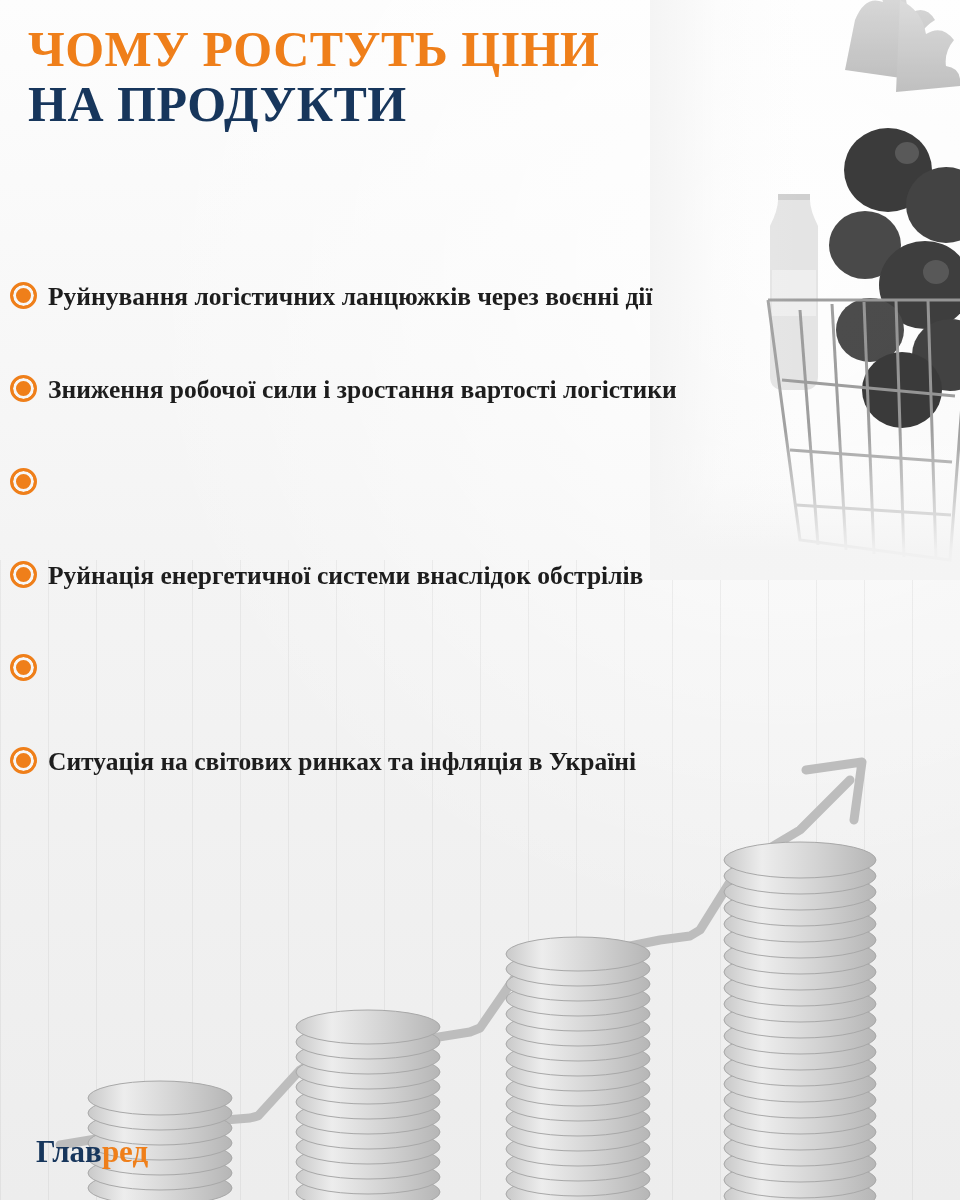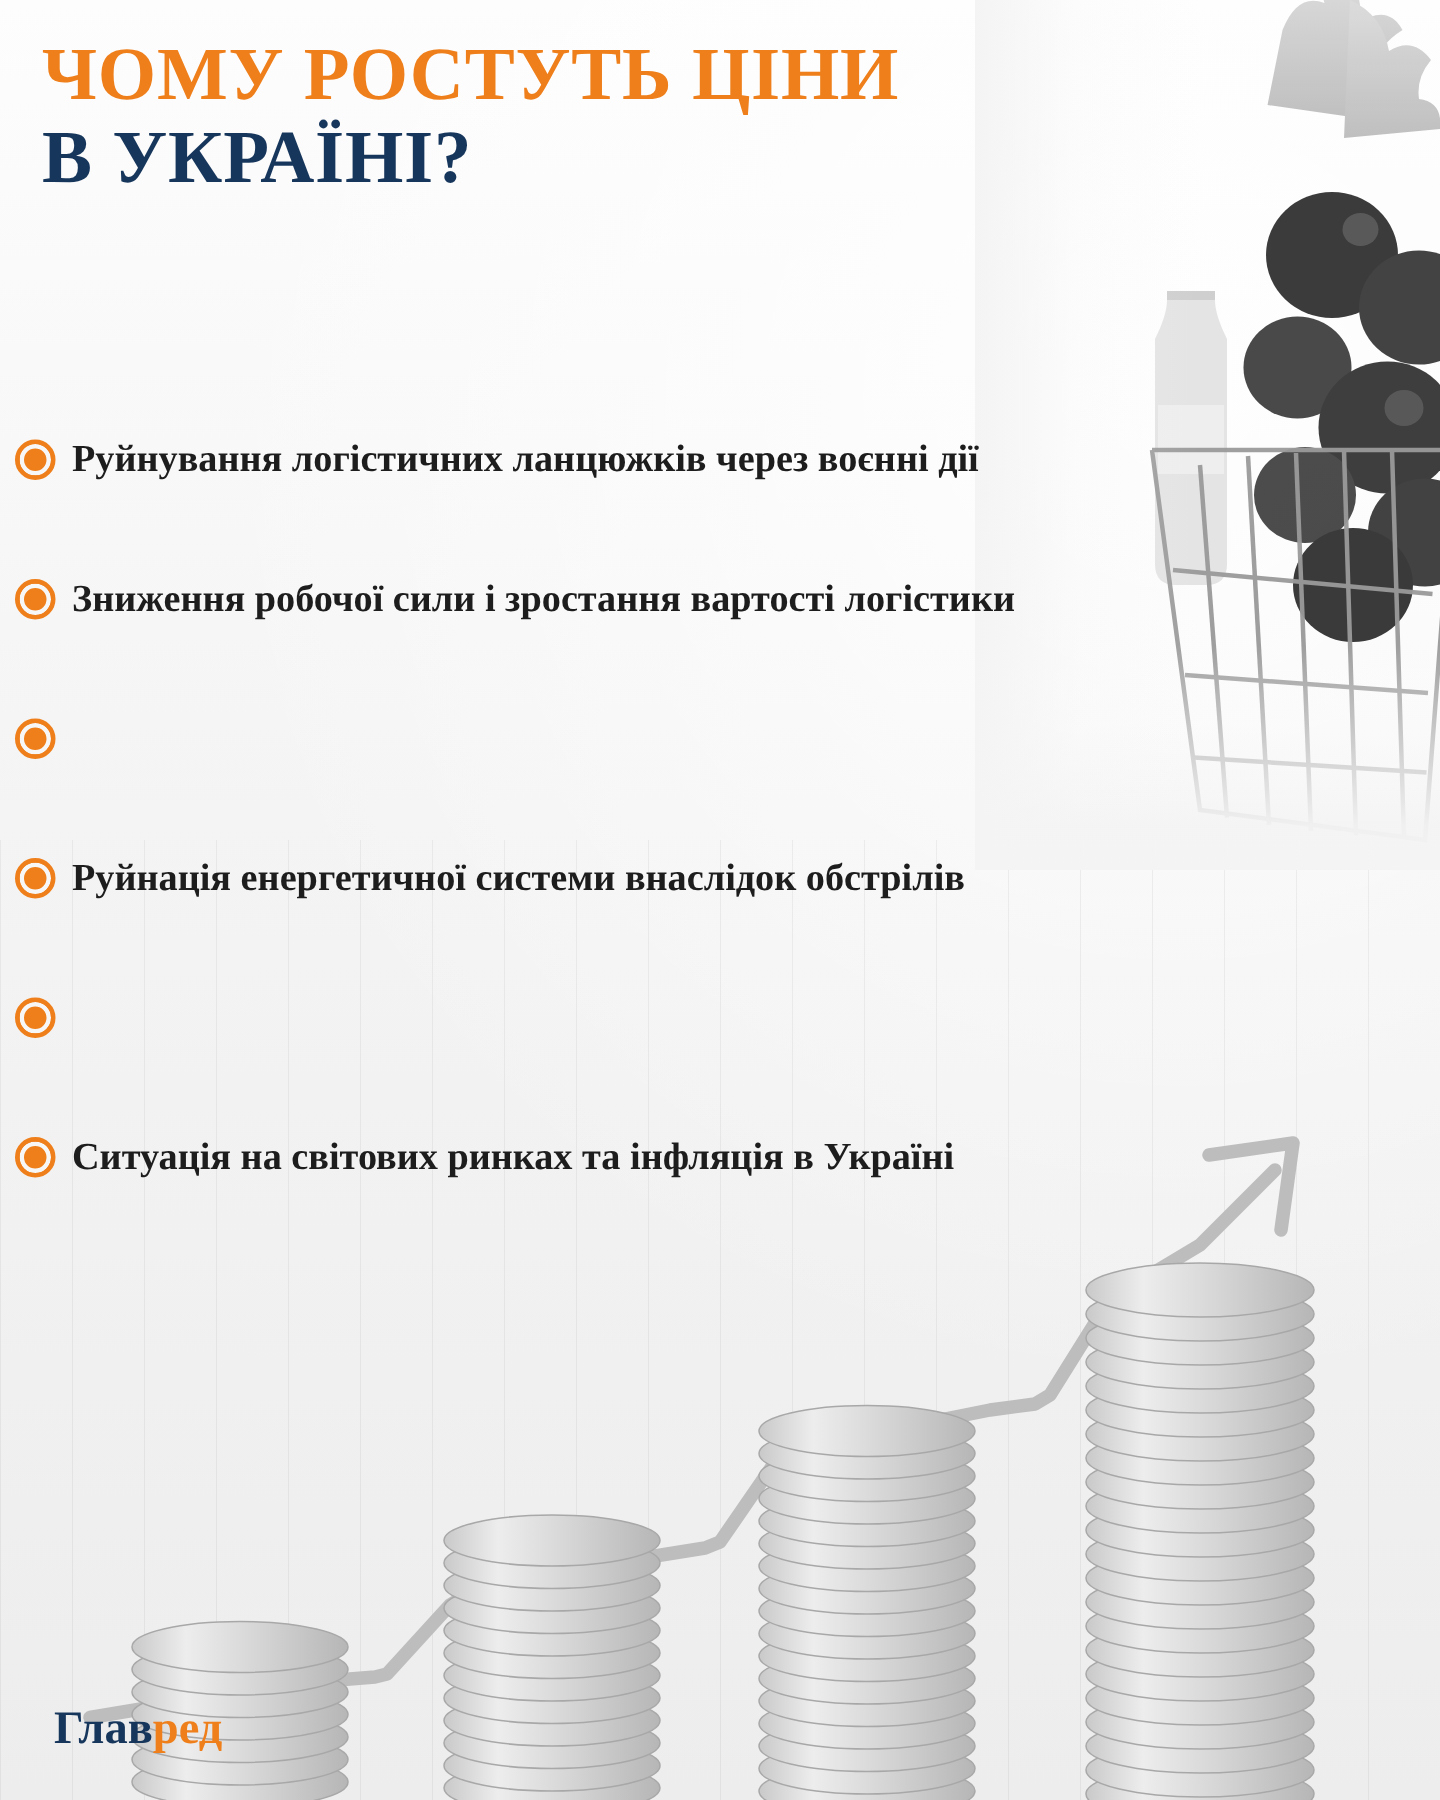--- a/index.html
+++ b/index.html
@@ -85,21 +85,20 @@
 
   
   .bullets {
     position: absolute;
     left: 10px;
     top: 282px;
     width: 940px;
   }
   .bullet-row {
     display: flex;
-    align-items: center;
     min-height: 48px;
     margin-bottom: 45px;
   }
   .bullet-row:last-child { margin-bottom: 0; }
   .bullet-dot {
     flex: 0 0 auto;
     width: 21px;
     height: 21px;
     border-radius: 50%;
     border: 3px solid #ef7f1a;
@@ -283,21 +282,21 @@
         <ellipse cx="800" cy="268" rx="76" ry="18" fill="url(#coinG)" stroke="#a8a8a8"></ellipse>
         <ellipse cx="800" cy="252" rx="76" ry="18" fill="url(#coinG)" stroke="#a8a8a8"></ellipse>
         <ellipse cx="800" cy="236" rx="76" ry="18" fill="url(#coinG)" stroke="#a8a8a8"></ellipse>
         <ellipse cx="800" cy="220" rx="76" ry="18" fill="url(#coinG)" stroke="#a8a8a8"></ellipse>
       </g>
     </svg>
   </div>
 
   <div class="headline">
     <div class="headline-line accent">ЧОМУ РОСТУТЬ ЦІНИ</div>
-    <div class="headline-line dark">В УКРАЇНІ?</div>
+    <div class="headline-line dark">НА ПРОДУКТИ</div>
   </div>
 
   <div class="bullets">
     <div class="bullet-row">
       <span class="bullet-dot"></span>
       <span class="bullet-text">Руйнування логістичних ланцюжків через воєнні дії</span>
     </div>
     <div class="bullet-row">
       <span class="bullet-dot"></span>
       <span class="bullet-text">Зниження робочої сили і зростання вартості логістики</span>

